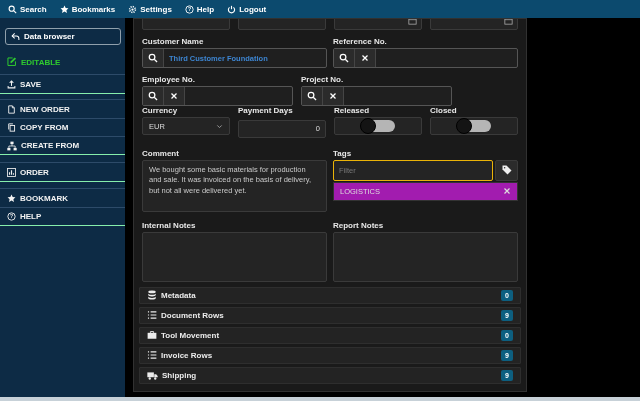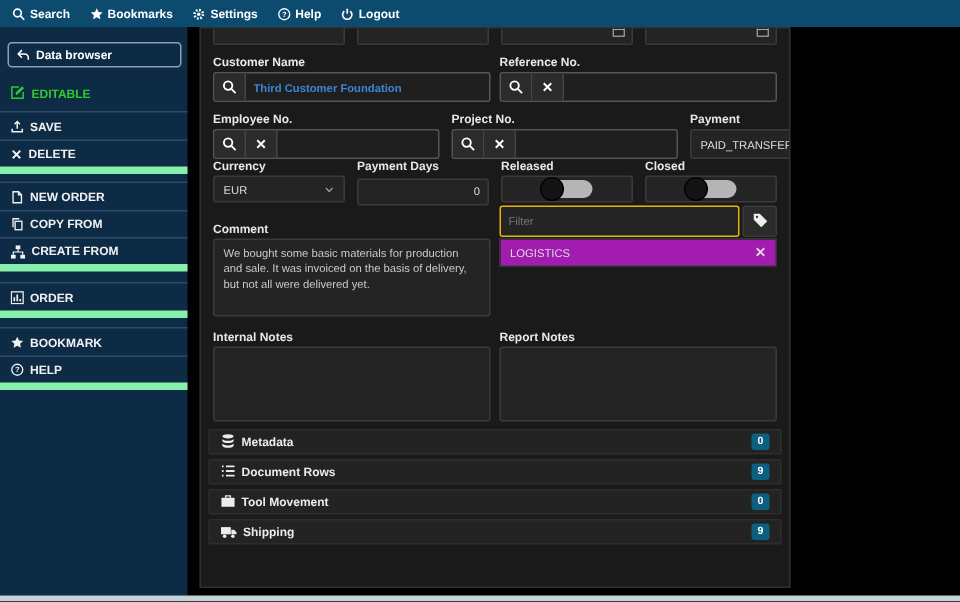--- a/index.html
+++ b/index.html
@@ -16,21 +16,21 @@
   
   .topbar{ position:absolute; top:0; left:0; right:0; height:18px; background:#0c4a6e;
            display:flex; align-items:center; gap:13px; padding-left:8px; z-index:5;}
   .tb-item{ display:flex; align-items:center; gap:3px; color:#fff; font-size:8px; font-weight:bold; cursor:pointer;}
 
   
   .sidebar{ position:absolute; top:18px; left:0; width:125px; bottom:4px; background:#0d2b45;}
   .browser-btn{ margin:10px 4px 0 5px; border:1px solid #90a0ac; border-radius:3px; padding:3px 5px;
                 display:flex; align-items:center; gap:4px; color:#fff; font-size:8px; font-weight:bold; cursor:pointer;}
   .editable{ margin:12px 0 0 7px; display:flex; align-items:center; gap:4px; color:#2fca2f; font-size:8px; font-weight:bold;}
-  .sgroup{ border-top:1px solid #2d4b69; border-bottom:5px solid #86efac;}
+  .sgroup{ border-top:1px solid #2d4b69; border-bottom:1px solid #86efac;}
   .g1{margin-top:7px;} .g2{margin-top:5px;} .g3{margin-top:7px;} .g4{margin-top:6px;}
   .sitem{ height:18px; display:flex; align-items:center; gap:4px; padding-left:7px;
           color:#f2f2f2; font-size:8px; font-weight:bold; cursor:pointer;}
   .sitem + .sitem{ border-top:1px solid #2d4b69;}
 
   
   .panel{ position:absolute; left:133px; top:18px; width:394px; height:374px;
           background:#1a1a1a; border:1px solid #313131; overflow:hidden;}
   .fields{ padding:0 8px;}
   .grid{ display:grid; gap:8px;}
@@ -140,26 +140,20 @@
 
   <div class="sgroup g1">
     <div class="sitem">
       <svg class="ic" width="9" height="9" viewBox="0 0 16 16" fill="none" stroke="currentColor" stroke-width="1.8">
           <path d="M8 10.5V2"></path>
           <path d="M4.8 5L8 1.8 11.2 5"></path>
           <path d="M2 10.5V14h12v-3.5"></path>
         </svg>
       <span>SAVE</span>
     </div>
-    <div class="sitem">
-      <svg class="ic" width="8" height="8" viewBox="0 0 16 16" stroke="currentColor" stroke-width="2.4">
-          <path d="M3 3l10 10M13 3L3 13"></path>
-        </svg>
-      <span>DELETE</span>
-    </div>
   </div>
 
   <div class="sgroup g2">
     <div class="sitem">
       <svg class="ic" width="9" height="9" viewBox="0 0 16 16" fill="none" stroke="currentColor" stroke-width="1.6">
           <path d="M3 1.5h6.5L13 5v9.5H3z"></path>
           <path d="M9.5 1.5V5H13"></path>
         </svg>
       <span>NEW ORDER</span>
     </div>
@@ -288,27 +282,20 @@
               </svg>
           </div>
           <div class="ibtn">
             <svg class="ic" width="8" height="8" viewBox="0 0 16 16" stroke="currentColor" stroke-width="2.6">
                 <path d="M3 3l10 10M13 3L3 13"></path>
               </svg>
           </div>
           <input class="itext" value="" style="">
         </div>
       </div>
-      <div>
-        <span class="flabel">Payment</span>
-        <div class="selectbox">
-          <span>PAID_TRANSFER</span>
-
-        </div>
-      </div>
     </div>
 
     <div class="grid cols4">
       <div>
         <span class="flabel c">Currency</span>
         <div class="selectbox sm">
           <span>EUR</span>
           <svg class="ic chev" width="7" height="7" viewBox="0 0 16 16" fill="none" stroke="currentColor" stroke-width="2.2">
               <path d="M3 5.5l5 5 5-5"></path>
             </svg>
@@ -335,20 +322,21 @@
         </div>
       </div>
     </div>
 
     <div class="grid cols2">
       <div>
         <span class="flabel d">Comment</span>
         <textarea class="ta comment" style="">We bought some basic materials for production and sale. It was invoiced on the basis of delivery, but not all were delivered yet.</textarea>
       </div>
       <div>
+        <span class="flabel d">Tags</span>
         <div class="tagrow">
           <input class="taginput" placeholder="Filter" style="">
           <div class="tagbtn">
             <svg class="ic" width="10" height="10" viewBox="0 0 16 16">
                 <path fill="currentColor" d="M.8.8h6.4l8 8-6.4 6.4-8-8z"></path>
                 <circle cx="4.2" cy="4.2" r="1.2" fill="#2b2b2b"></circle>
               </svg>
           </div>
         </div>
         <div class="tagsel">
@@ -392,20 +380,27 @@
       </div>
       <div class="acc">
         <svg class="ic" width="10" height="10" viewBox="0 0 16 16">
             <path fill="currentColor" d="M1 4.5h14V14H1z"></path>
             <path d="M5.5 4.5V2.5h5v2" fill="none" stroke="currentColor" stroke-width="1.5"></path>
           </svg>
         <span>Tool Movement</span>
         <span class="badge">0</span>
       </div>
       <div class="acc">
+        <svg class="ic" width="10" height="10" viewBox="0 0 16 16" stroke="currentColor" stroke-width="1.9">
+            <path d="M1.5 3h1.8M1.5 8h1.8M1.5 13h1.8M5.8 3H15M5.8 8H15M5.8 13H15"></path>
+          </svg>
+        <span>Invoice Rows</span>
+        <span class="badge">9</span>
+      </div>
+      <div class="acc">
         <svg class="ic" width="11" height="11" viewBox="0 0 16 16" fill="currentColor">
             <rect x="0.5" y="3.5" width="9.5" height="7"></rect>
             <path d="M10.5 6h2.8l2.2 2.8v1.7h-5z"></path>
             <circle cx="4" cy="12.3" r="1.7"></circle>
             <circle cx="12" cy="12.3" r="1.7"></circle>
           </svg>
         <span>Shipping</span>
         <span class="badge">9</span>
       </div>
     </div>

